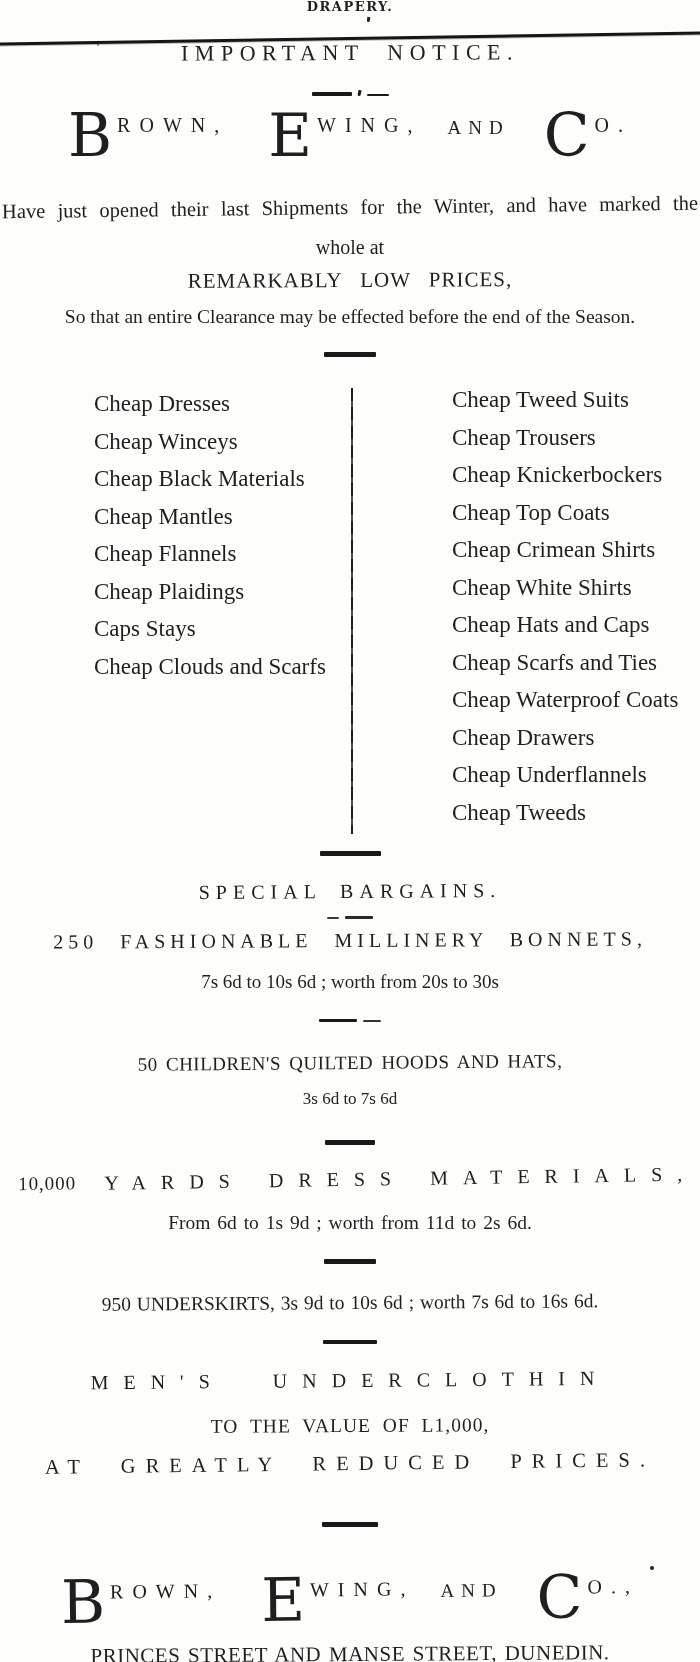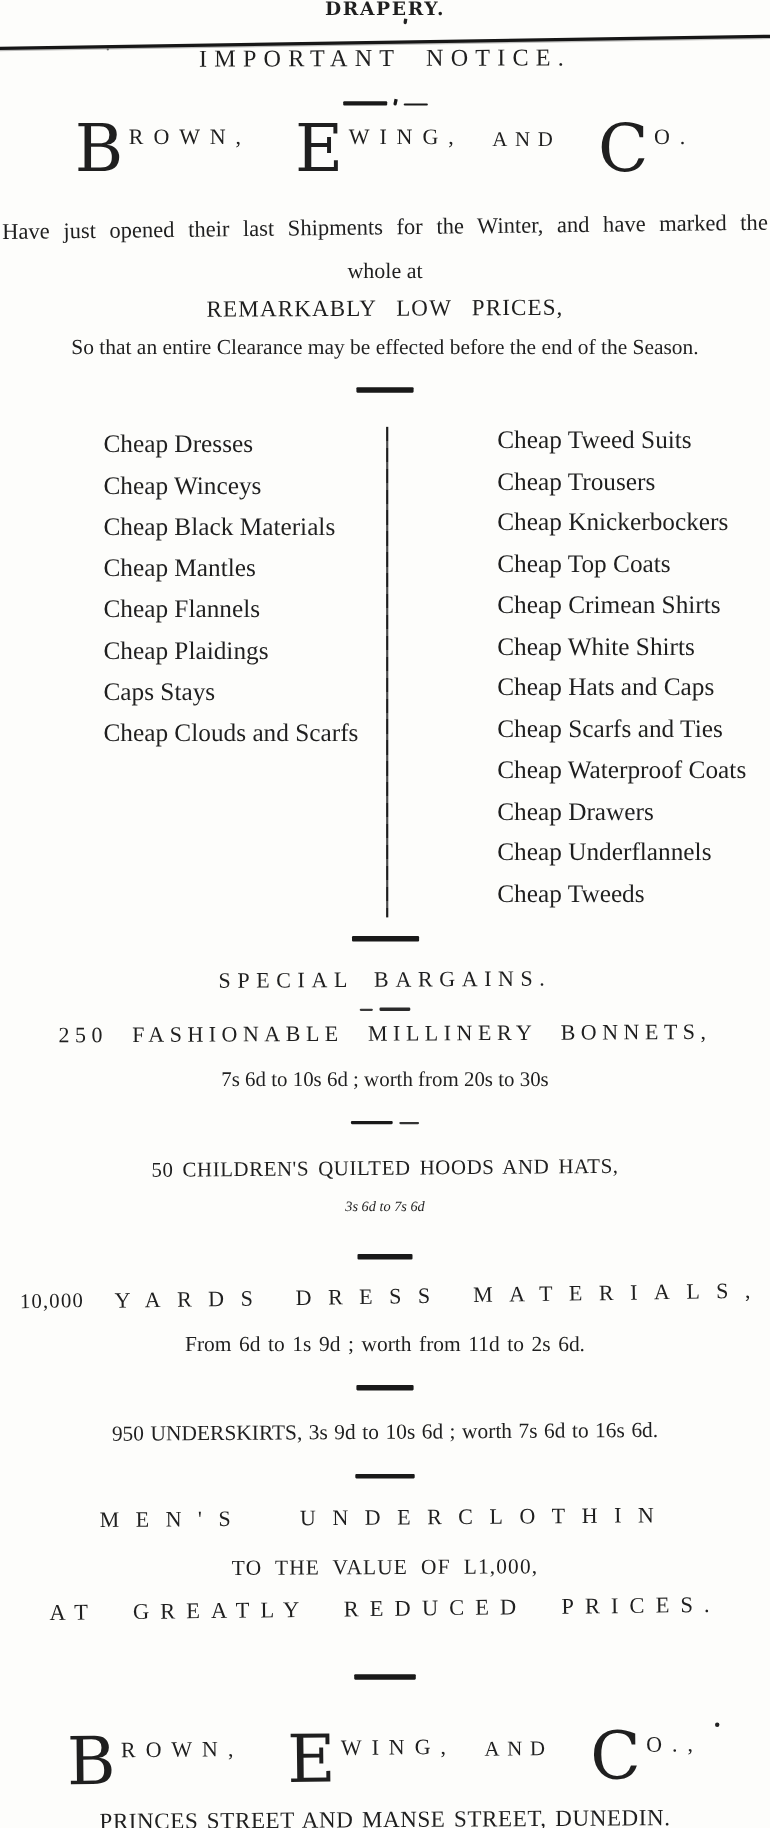--- a/index.html
+++ b/index.html
@@ -9,21 +9,21 @@
     margin:0 auto;
     background:#fdfdfb;
     overflow:hidden;
     font-family:"Liberation Serif", serif;
     color:#1f1f1f;
   }
   .abs{position:absolute;left:0;right:0;}
   .ctr{text-align:center;white-space:nowrap;}
 
   
-  .masthead{top:-1px;font-size:17px;font-weight:bold;letter-spacing:1.5px;font-family:"DejaVu Serif",serif;}
+  .masthead{top:-1px;font-size:13px;font-weight:bold;letter-spacing:1.5px;font-family:"DejaVu Serif",serif;}
   .top-rule{top:37px;left:-4px;right:-4px;height:3px;background:#161616;transform:rotate(-0.9deg);box-shadow:0 1px 0 rgba(0,0,0,.25);}
   .notice{top:40px;font-size:22px;letter-spacing:6.5px;word-spacing:11px;transform:rotate(-0.2deg);}
 
   
   .orn{display:flex;justify-content:center;align-items:flex-end;gap:6px;}
   .bar{background:#191919;border-radius:1px;}
   .orn-a{top:90px;} .orn-a .b1{width:40px;height:4.5px;} .orn-a .comma{width:3px;height:6px;background:#191919;border-radius:0 0 3px 3px;transform:rotate(12deg);} .orn-a .b2{width:22px;height:2.5px;}
   .orn-b{top:352px;} .orn-b .b1{width:52px;height:5px;}
   .orn-c{top:851px;} .orn-c .b1{width:61px;height:5px;}
   .orn-d{top:916px;} .orn-d .b1{width:12px;height:2px;background:#3a3a3a;} .orn-d .b2{width:28px;height:3px;background:#2a2a2a;}
@@ -55,21 +55,21 @@
   .col-right{left:428px;top:381px;}
   .pitem{height:37.5px;line-height:37.5px;font-size:23px;white-space:nowrap;margin-left:24px;}
   .col-divider{position:absolute;left:351px;top:388px;width:2px;height:446px;
     background:repeating-linear-gradient(180deg,#1d1d1d 0 13px,#4d4d4d 13px 19px);}
 
   
   .sb-title{top:880px;font-size:20px;letter-spacing:6px;word-spacing:8px;transform:rotate(-0.4deg);}
   .bonnets1{top:929px;font-size:20px;letter-spacing:5px;word-spacing:12px;transform:rotate(-0.3deg);}
   .bonnets2{top:971px;font-size:19px;}
   .hoods1{top:1052px;font-size:19px;letter-spacing:.5px;word-spacing:3px;transform:rotate(-0.5deg);}
-  .hoods2{top:1089px;font-size:13px;font-style:italic;}
+  .hoods2{top:1089px;font-size:17px;}
   .materials1{top:1168px;display:flex;align-items:flex-start;padding-left:18px;transform:rotate(-0.9deg);}
   .materials-qty{font-size:19px;margin-right:28px;letter-spacing:1px;}
   .materials-spread{font-size:20px;letter-spacing:15px;word-spacing:4px;}
   .materials2{top:1212px;font-size:19.5px;word-spacing:2px;}
   .underskirts{top:1292px;font-size:19.5px;word-spacing:1px;transform:rotate(-0.4deg);}
 
   
   .mens1{top:1369px;font-size:20px;letter-spacing:15px;word-spacing:28px;transform:rotate(-0.5deg);}
   .mens2{top:1415px;font-size:19.5px;letter-spacing:1px;word-spacing:6px;transform:rotate(-0.3deg);}
   .mens3{top:1452px;font-size:20.5px;letter-spacing:10px;word-spacing:16px;transform:rotate(-0.7deg);}

